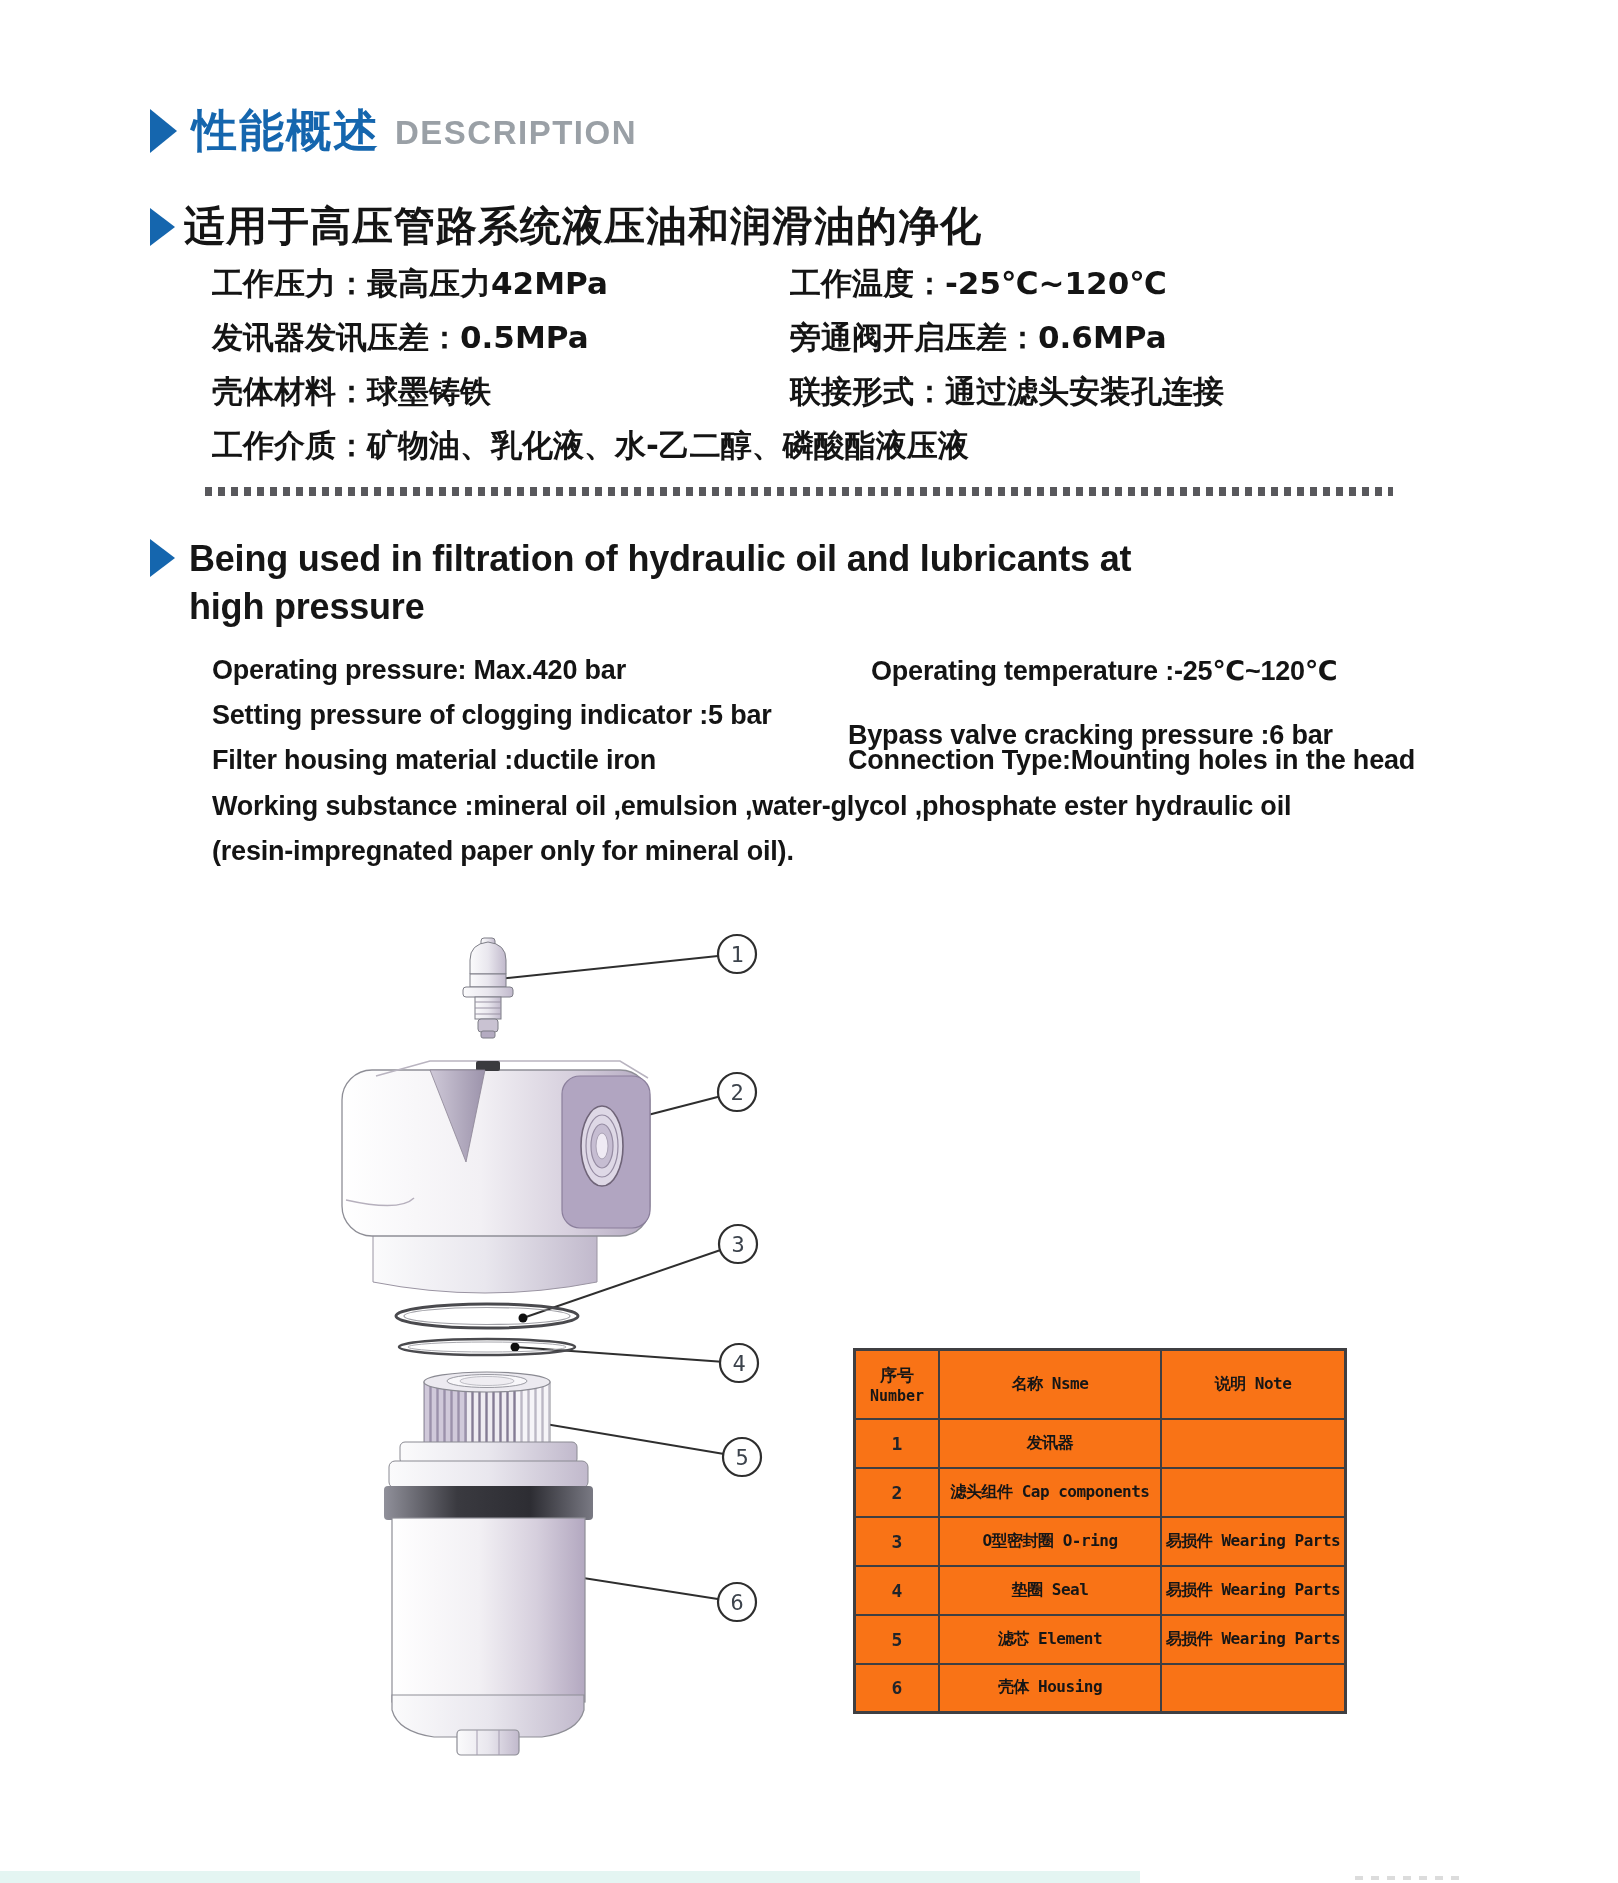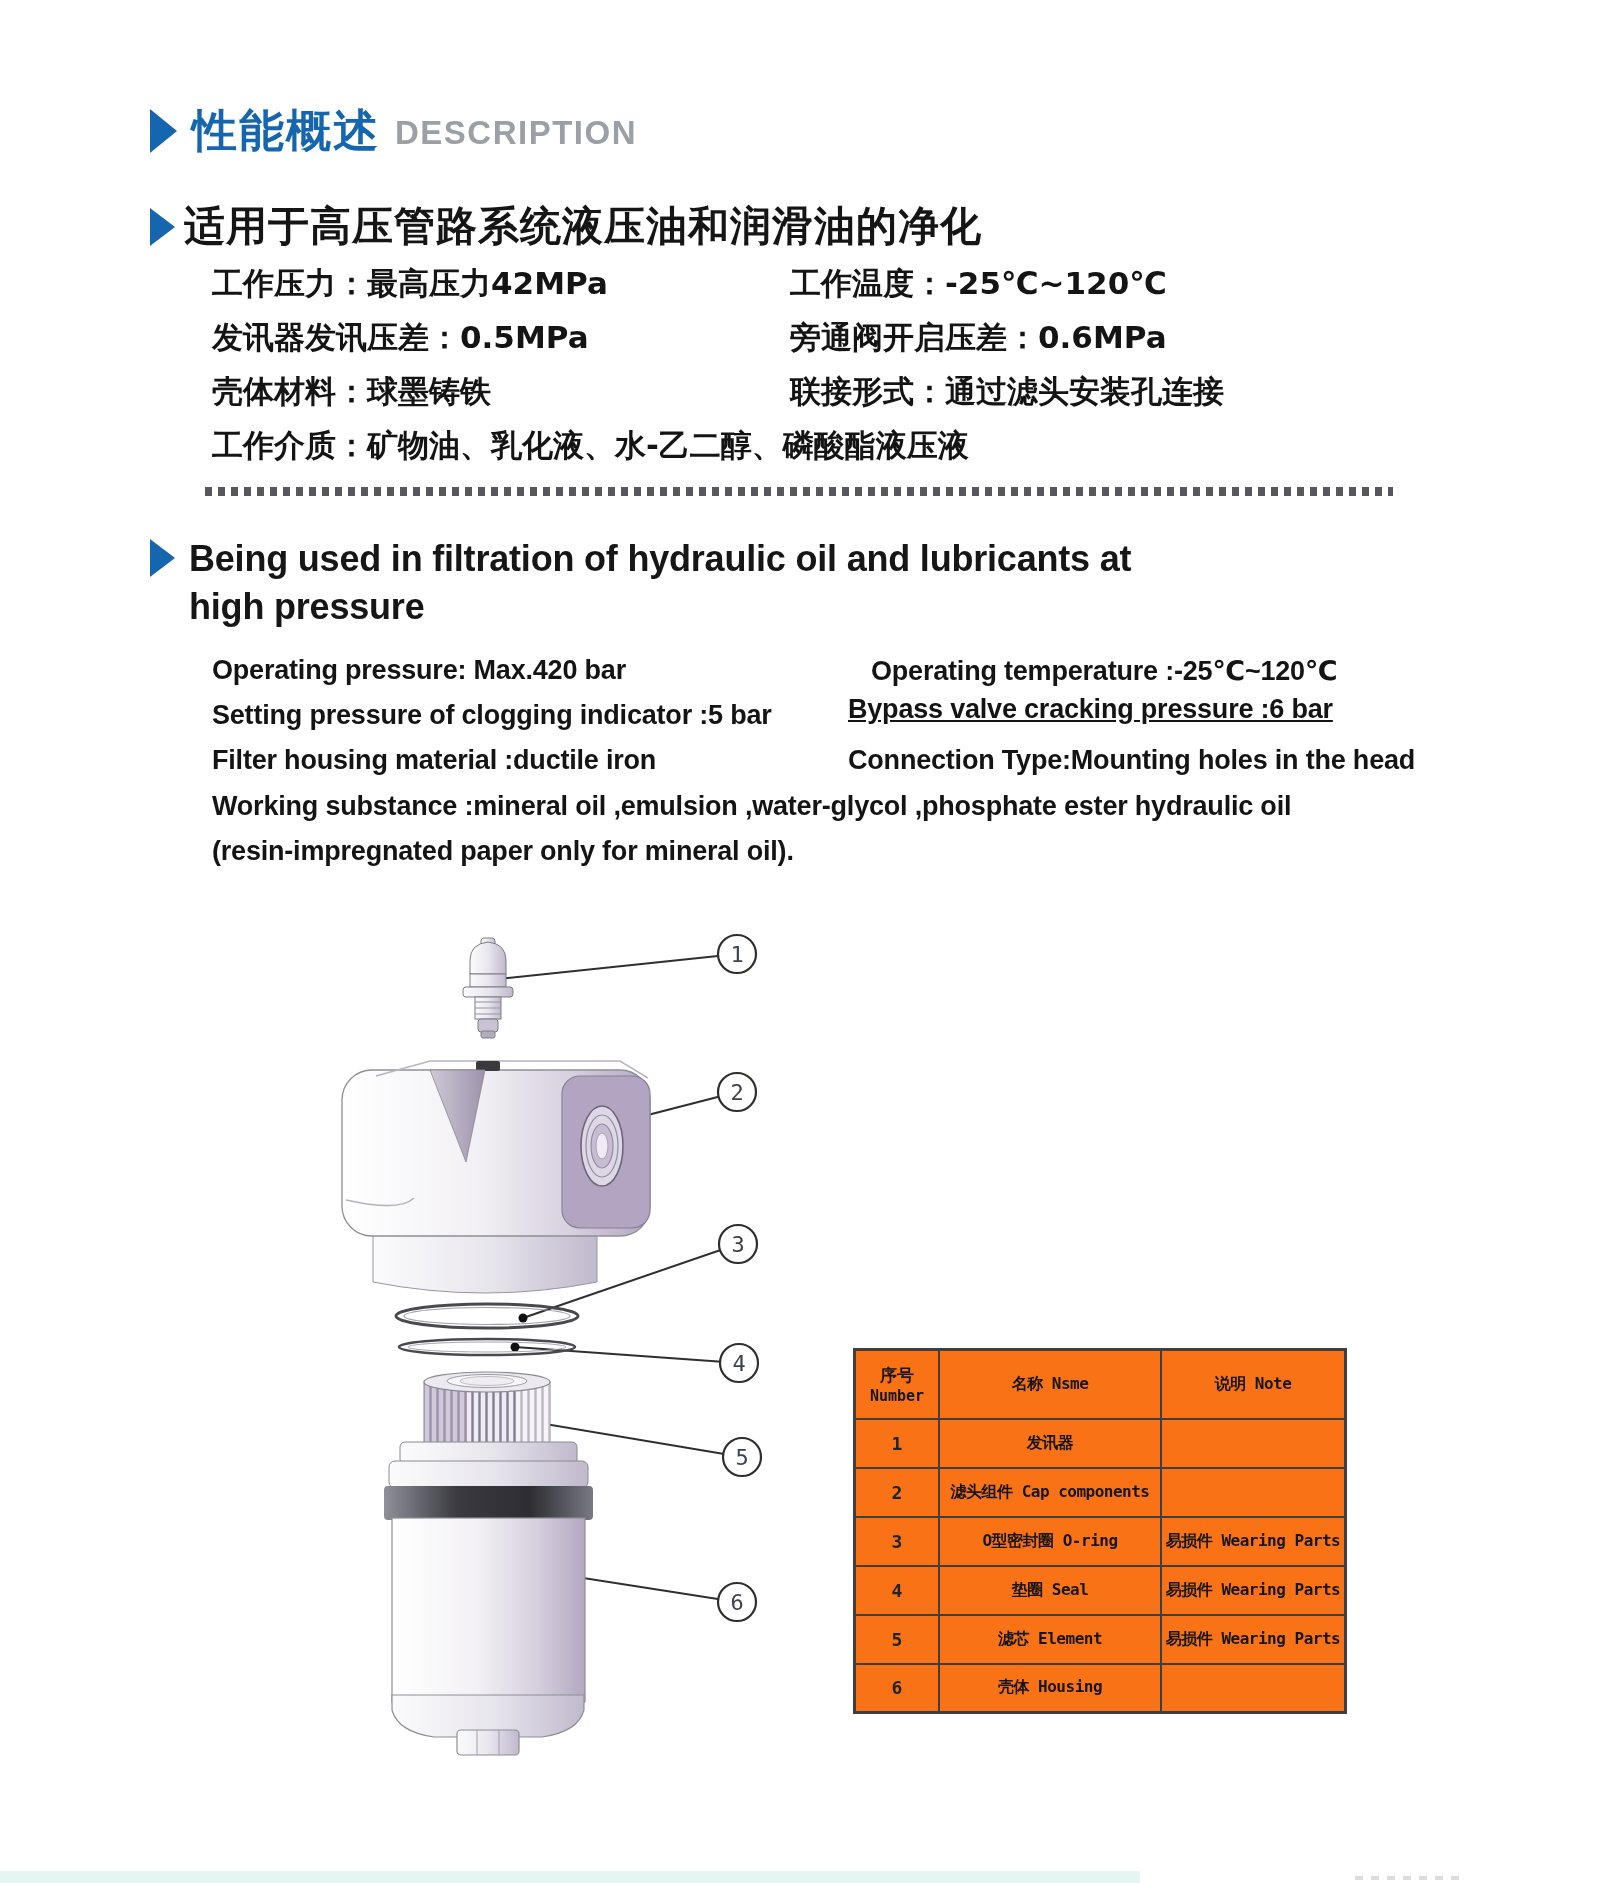--- a/index.html
+++ b/index.html
@@ -75,21 +75,21 @@
   <div class="tri tri-md"></div>
   <div class="txt">
     <div>Being used in filtration of hydraulic oil and lubricants at</div>
     <div>high pressure</div>
   </div>
 </div>
 
 <div class="abs en-spec" style="left:212px;top:655px;">Operating pressure: Max.420 bar</div>
 <div class="abs en-spec" style="left:871px;top:655px;">Operating temperature :-25℃~120℃</div>
 <div class="abs en-spec" style="left:212px;top:700px;">Setting pressure of clogging indicator :5 bar</div>
-<div class="abs en-spec" style="left:848px;top:694px;text-decoration:underline;">Bypass valve cracking pressure :6 bar</div>
+<div class="abs en-spec" style="left:848px;top:720px;">Bypass valve cracking pressure :6 bar</div>
 <div class="abs en-spec" style="left:212px;top:745px;">Filter housing material :ductile iron</div>
 <div class="abs en-spec" style="left:848px;top:745px;">Connection Type:Mounting holes in the head</div>
 <div class="abs en-spec" style="left:212px;top:791px;">Working substance :mineral oil ,emulsion ,water-glycol ,phosphate ester hydraulic oil</div>
 <div class="abs en-spec" style="left:212px;top:836px;">(resin-impregnated paper only for mineral oil).</div>
 
 <svg class="abs" style="left:280px;top:930px;" width="510" height="840" viewBox="0 0 510 840">
   <defs>
     <linearGradient id="gradBody" x1="0" y1="0" x2="1" y2="0">
       <stop offset="0" stop-color="#ffffff"></stop>
         <stop offset="0.45" stop-color="#f2f0f4"></stop>

